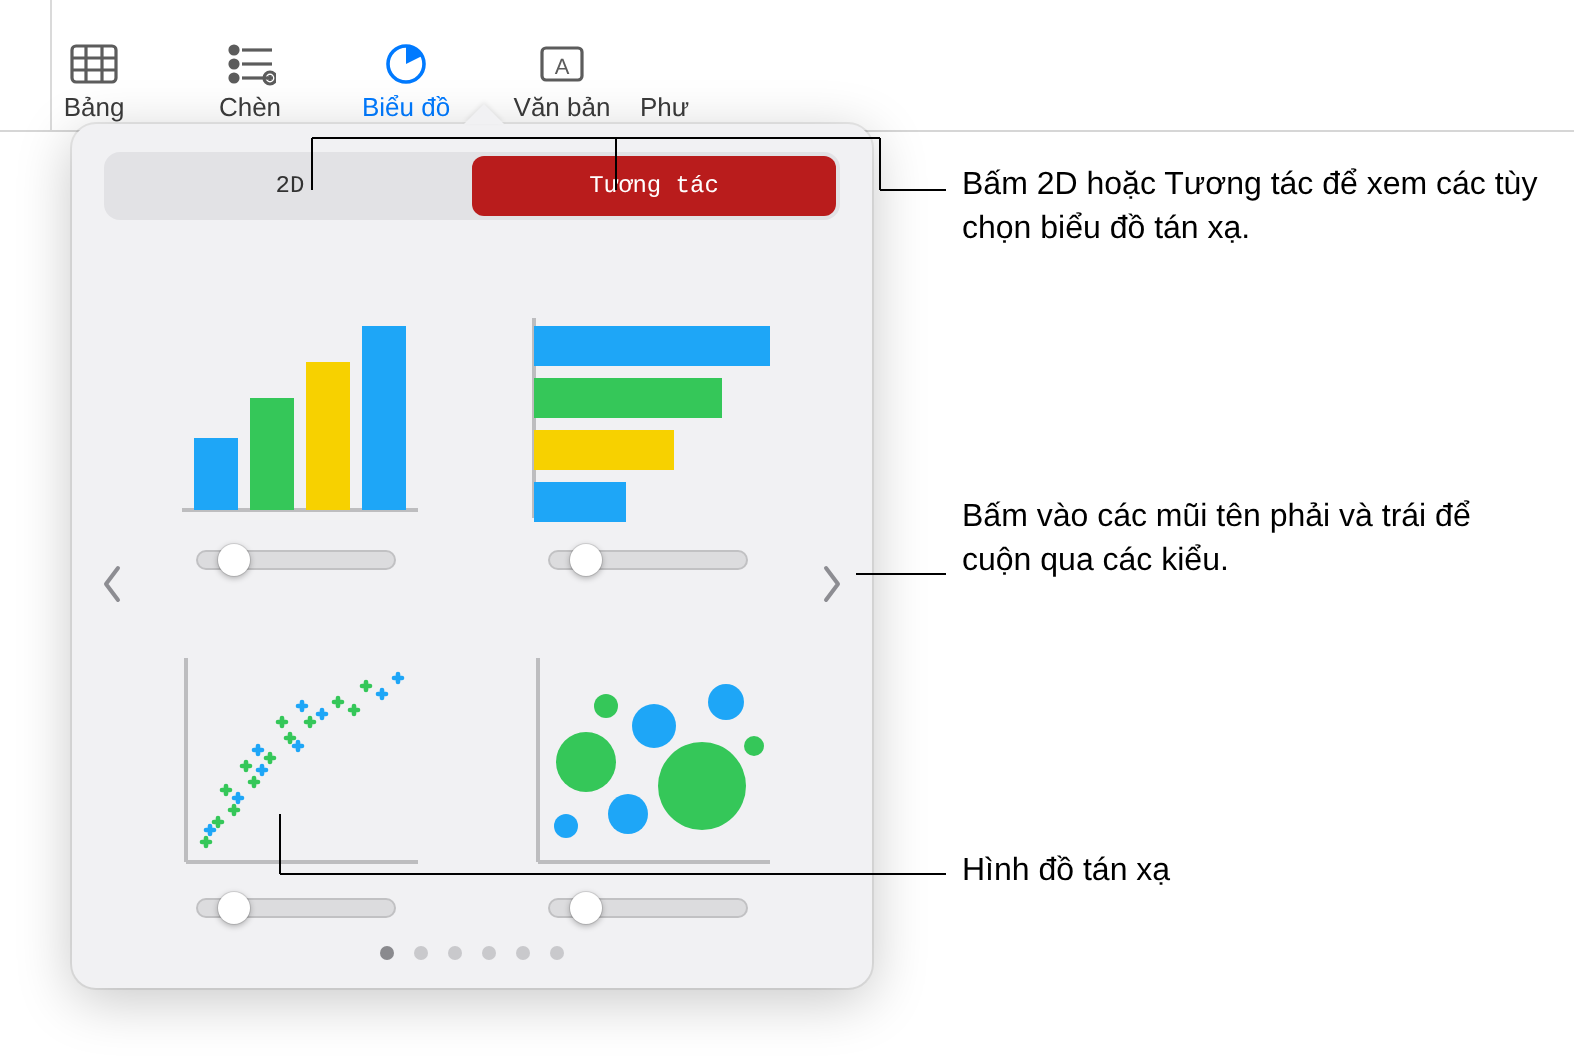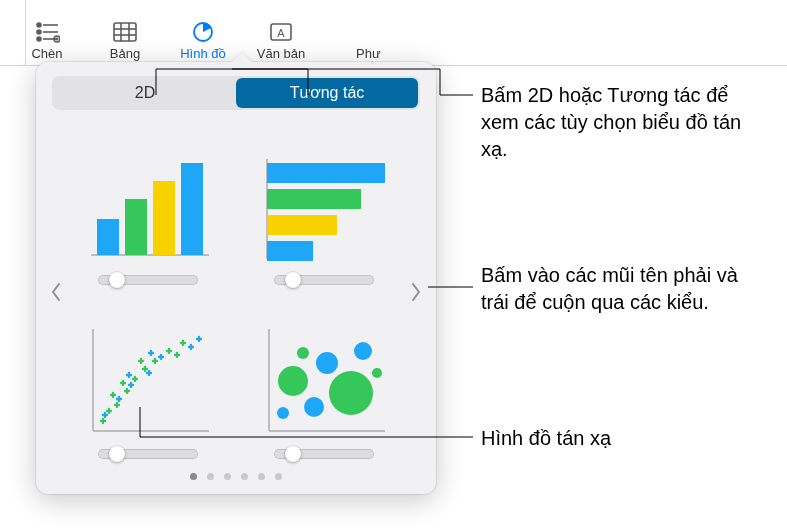--- a/index.html
+++ b/index.html
@@ -66,26 +66,27 @@
     border-radius: 8px;
     padding: 2px;
     height: 34px;
   }
   .seg-item {
     flex: 1;
     display: flex;
     align-items: center;
     justify-content: center;
     border-radius: 6px;
-    font-size: 16px;
+    font-size: 12px;
     color: #333;
     cursor: pointer;
+    font-family: Liberation Mono, monospace;
   }
   .seg-item.sel {
-    background: #0369a1;
+    background: #b91c1c;
     color: #fff;
   }
 
   .chart-area {
     flex: 1;
     position: relative;
     display: flex;
     align-items: center;
     margin-top: 6px;
   }
@@ -148,94 +149,94 @@
     justify-content: center;
     gap: 10px;
     padding: 6px 0 2px 0;
   }
   .dot { width: 7px; height: 7px; border-radius: 50%; background: #c9c9cc; }
   .dot.active { background: #8a8a8e; }
 
   
   .callout {
     position: absolute;
-    font-size: 20px;
+    font-size: 16px;
     line-height: 1.35;
     color: #000;
   }
   .leader { position: absolute; }
   .leader line { stroke: #000; stroke-width: 1; }
 
   .frame-line {
     position:absolute;
     background:#dadada;
   }
 </style>
 </head>
 <body>
 
 <div class="frame-line" style="left:0; right:0; top:66px; height:0;"></div>
 <div class="frame-line" style="left:25px; top:0; bottom:0; width:1px; height:66px;"></div>
 
 <div class="toolbar">
+  <div class="tb-item">
+    <span class="tb-icon">
+      <svg viewBox="0 0 26 24">
+          <g fill="none" stroke="#5c5c5c" stroke-width="1.6">
+        <rect x="2" y="3" width="22" height="18" rx="2"></rect>
+        <line x1="2" y1="9" x2="24" y2="9"></line>
+            <line x1="2" y1="15" x2="24" y2="15"></line>
+        <line x1="9" y1="3" x2="9" y2="21"></line>
+            <line x1="17" y1="3" x2="17" y2="21"></line>
+      </g>
+        </svg>
+    </span>
+    <span class="tb-label">Bảng</span>
+  </div>
   <div class="tb-item">
     <span class="tb-icon">
       <svg viewBox="0 0 26 24">
           <g fill="none" stroke="#5c5c5c" stroke-width="1.6">
         <circle cx="5" cy="5" r="2" fill="#5c5c5c"></circle>
             <line x1="9" y1="5" x2="24" y2="5"></line>
         <circle cx="5" cy="12" r="2" fill="#5c5c5c"></circle>
             <line x1="9" y1="12" x2="24" y2="12"></line>
         <circle cx="5" cy="19" r="2" fill="#5c5c5c"></circle>
             <line x1="9" y1="19" x2="22" y2="19"></line>
         <circle cx="23" cy="19" r="3" fill="none"></circle>
             <line x1="23" y1="17.5" x2="23" y2="20.5"></line>
             <line x1="21.5" y1="19" x2="24.5" y2="19"></line>
       </g>
         </svg>
     </span>
     <span class="tb-label">Chèn</span>
   </div>
-  <div class="tb-item">
-    <span class="tb-icon">
-      <svg viewBox="0 0 26 24">
-          <g fill="none" stroke="#5c5c5c" stroke-width="1.6">
-        <rect x="2" y="3" width="22" height="18" rx="2"></rect>
-        <line x1="2" y1="9" x2="24" y2="9"></line>
-            <line x1="2" y1="15" x2="24" y2="15"></line>
-        <line x1="9" y1="3" x2="9" y2="21"></line>
-            <line x1="17" y1="3" x2="17" y2="21"></line>
-      </g>
-        </svg>
-    </span>
-    <span class="tb-label">Bảng</span>
-  </div>
   <div class="tb-item tb-active">
     <span class="tb-icon">
       <svg viewBox="0 0 26 24">
           <g fill="none" stroke="#007aff" stroke-width="1.8">
         <circle cx="13" cy="12" r="9"></circle>
         <path d="M13 12 L13 3 A9 9 0 0 1 21 8 Z" fill="#007aff" stroke="none"></path>
       </g>
         </svg>
     </span>
-    <span class="tb-label">Hình đồ</span>
+    <span class="tb-label">Biểu đồ</span>
   </div>
   <div class="tb-item">
     <span class="tb-icon">
       <svg viewBox="0 0 26 24">
           <g fill="none" stroke="#5c5c5c" stroke-width="1.6">
         <rect x="3" y="4" width="20" height="16" rx="2"></rect>
         <text x="13" y="17" text-anchor="middle" font-size="11" fill="#5c5c5c" stroke="none" font-family="Arial">A</text>
       </g>
         </svg>
     </span>
     <span class="tb-label">Văn bản</span>
   </div>
-  <div class="tb-item" style="width:50px; align-items:flex-start;margin-left:36px;">
+  <div class="tb-item" style="width:50px; align-items:flex-start;">
     <span class="tb-icon" style="width:20px;"></span>
     <span class="tb-label">Phư</span>
   </div>
 </div>
 
 <div class="popover">
   <div class="seg">
     <div class="seg-item">2D</div>
     <div class="seg-item sel">Tương tác</div>
   </div>
@@ -371,15 +372,15 @@
   <line x1="440" y1="95" x2="473" y2="95"></line>
 
   <line x1="428" y1="287" x2="473" y2="287"></line>
 
   <line x1="140" y1="407" x2="140" y2="437"></line>
   <line x1="140" y1="437" x2="473" y2="437"></line>
 </svg>
 
 <div class="callout" style="left:481px; top:82px; width:290px;">Bấm 2D hoặc Tương tác để xem các tùy chọn biểu đồ tán xạ.</div>
 
-<div class="callout" style="left:481px; top:262px; width:290px;">Bấm vào các mũi tên phải và trái để cuộn qua các kiểu.</div>
+<div class="callout" style="left:481px; top:248px; width:290px;">Bấm vào các mũi tên phải và trái để cuộn qua các kiểu.</div>
 
 <div class="callout" style="left:481px; top:425px; width:290px;">Hình đồ tán xạ</div>
 
 </body></html>

